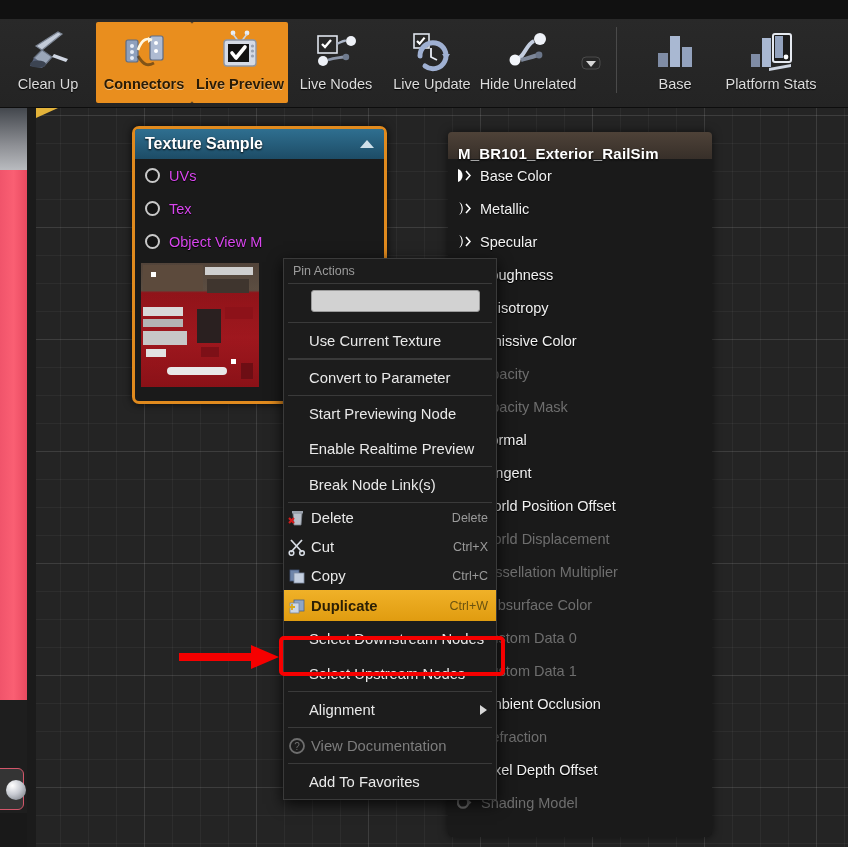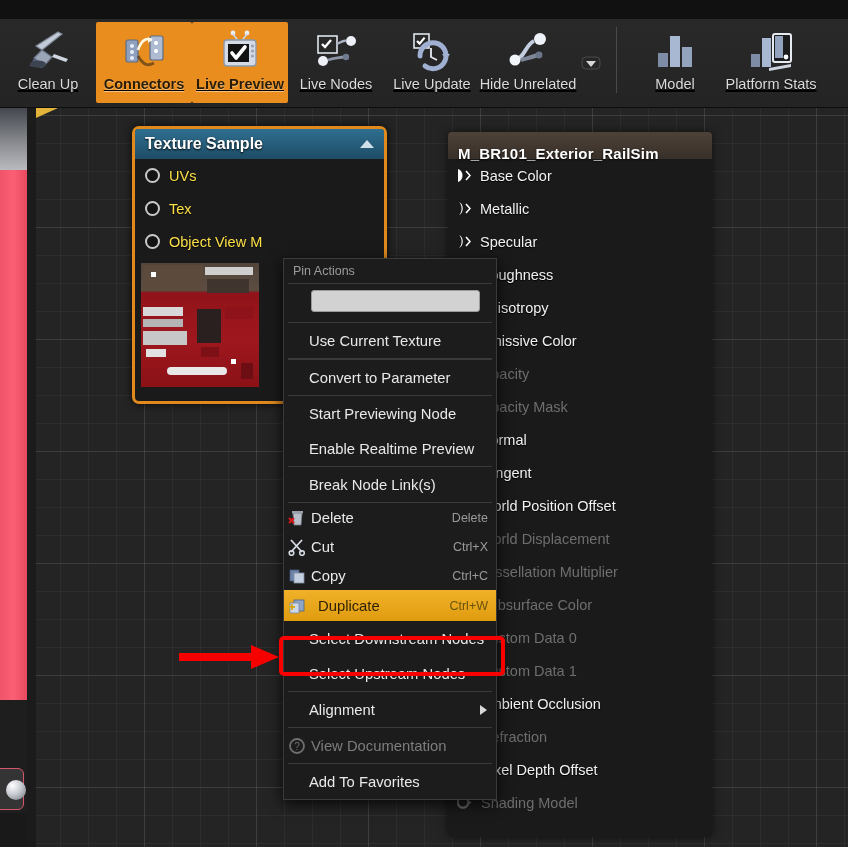--- a/index.html
+++ b/index.html
@@ -16,21 +16,21 @@
     position: absolute; left: 0; top: 0; width: 848px; height: 108px;
     background: linear-gradient(#2a2a2a, #242424);
     border-bottom: 1px solid #0d0d0d;
   }
   #toolbar-top-strip {
     position: absolute; left: 0; top: 0; width: 848px; height: 19px;
     background: #111111;
   }
   #tb-items {
     position: absolute; left: 0; top: 19px; height: 85px;
-    display: flex; align-items: flex-start; text-decoration: underline;
+    display: flex; align-items: flex-start;
   }
   .tb-btn {
     width: 96px; height: 81px; margin-top: 3px;
     display: flex; flex-direction: column; align-items: center; justify-content: flex-start;
     padding-top: 4px;
     border-radius: 2px;
     position: relative;
   }
   .tb-btn.active { background: #e98e1e; }
   .tb-ico { width: 52px; height: 48px; display: block; }
@@ -105,21 +105,21 @@
     display:flex; align-items:center; justify-content:space-between;
     padding: 0 8px 0 10px;
   }
   #ts-title-text {
     font-size:16px; font-weight:bold; color:#ffffff; text-shadow:0 1px 2px #000;
   }
   #ts-collapse { width:18px; height:12px; }
   .ts-pin-row {
     display:flex; align-items:center; height:33px; padding-left:10px;
   }
-  .ts-pin-label { font-size:14.5px; color:#fde047; margin-left:9px; text-shadow:0 1px 1px #000; }
+  .ts-pin-label { font-size:14.5px; color:#d946ef; margin-left:9px; text-shadow:0 1px 1px #000; }
   .pin-circle {
     width:15px; height:15px; border-radius:50%;
     border:2.4px solid #c9c9c9; background:#131313;
     flex: 0 0 auto;
   }
   #ts-thumb {
     position:absolute; left:6px; top:134px; width:118px; height:124px;
     background:
       linear-gradient(180deg, rgba(0,0,0,0.25), rgba(0,0,0,0.25)),
       linear-gradient(180deg,#6e5b4d 0%, #7a6757 22%, #c01a22 24%, #d41f28 60%, #b9171f 100%);
@@ -173,21 +173,21 @@
   .ctx-item .sc {
     position:absolute; right:8px; font-size:12.5px; color:#9a9a9a;
   }
   .ctx-item.small { height:29px; }
   .ctx-item .mico { width:19px; height:18px; margin-left:-21px; margin-right:4px; }
   .ctx-item.has-ico { padding-left:25px; }
   #ctx-item-duplicate {
     background: linear-gradient(#f0b128, #e09c10);
     height:31px;
   }
-  #ctx-item-duplicate .lbl { color:#2b1f05; font-weight:normal;margin-left:7px; }
+  #ctx-item-duplicate .lbl { color:#2b1f05; font-weight:bold; }
   #ctx-item-duplicate .sc  { color:#6b5310;text-align:right; }
   .ctx-submenu-arrow {
     position:absolute; right:9px; width:0; height:0;
     border-top:5px solid transparent; border-bottom:5px solid transparent;
     border-left:7px solid #d8d8d8;
   }
 
   
   #ann-rect {
     position:absolute; left:252px; top:528px; width:226px; height:40px;
@@ -299,21 +299,21 @@
       </div>
 
       <div class="tb-sep"></div>
 
       <div class="tb-btn">
         <svg class="tb-ico" viewBox="0 0 52 48">
           <rect x="9" y="27" width="10" height="14" fill="#7f8ca5"></rect>
           <rect x="21" y="10" width="10" height="31" fill="#a9b8d2"></rect>
           <rect x="33" y="21" width="10" height="20" fill="#93a2bd"></rect>
         </svg>
-        <span class="tb-label">Model</span>
+        <span class="tb-label">Base</span>
       </div>
 
       <div class="tb-btn">
         <svg class="tb-ico" viewBox="0 0 52 48">
           <rect x="6" y="28" width="9" height="13" fill="#7f8ca5"></rect>
           <rect x="17" y="12" width="9" height="29" fill="#a9b8d2"></rect>
           <rect x="28" y="8" width="18" height="28" rx="2" fill="#1c1c1c" stroke="#e6eaf1" stroke-width="2"></rect>
           <rect x="30" y="10" width="8" height="22" fill="#93a2bd"></rect>
           <circle cx="41" cy="31" r="2.4" fill="#ffffff"></circle>
           <path d="M24 42 l22 -4 l0 3 l-22 4 z" fill="#cfd6e2"></path>

